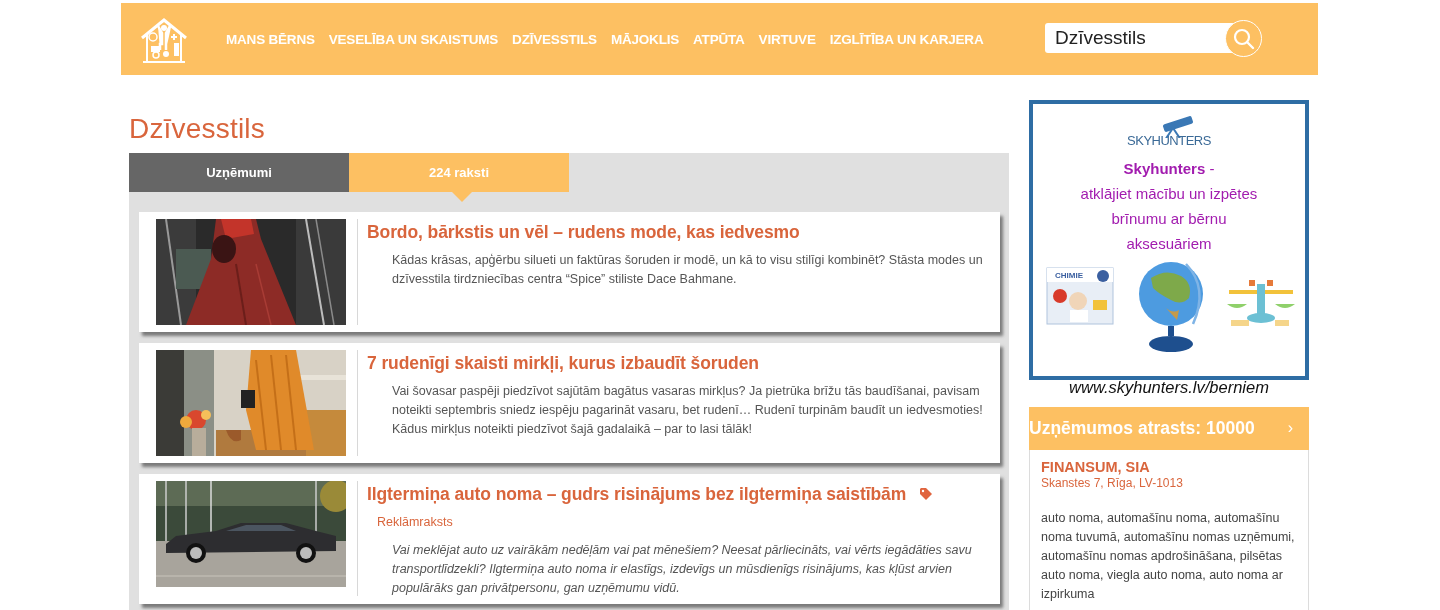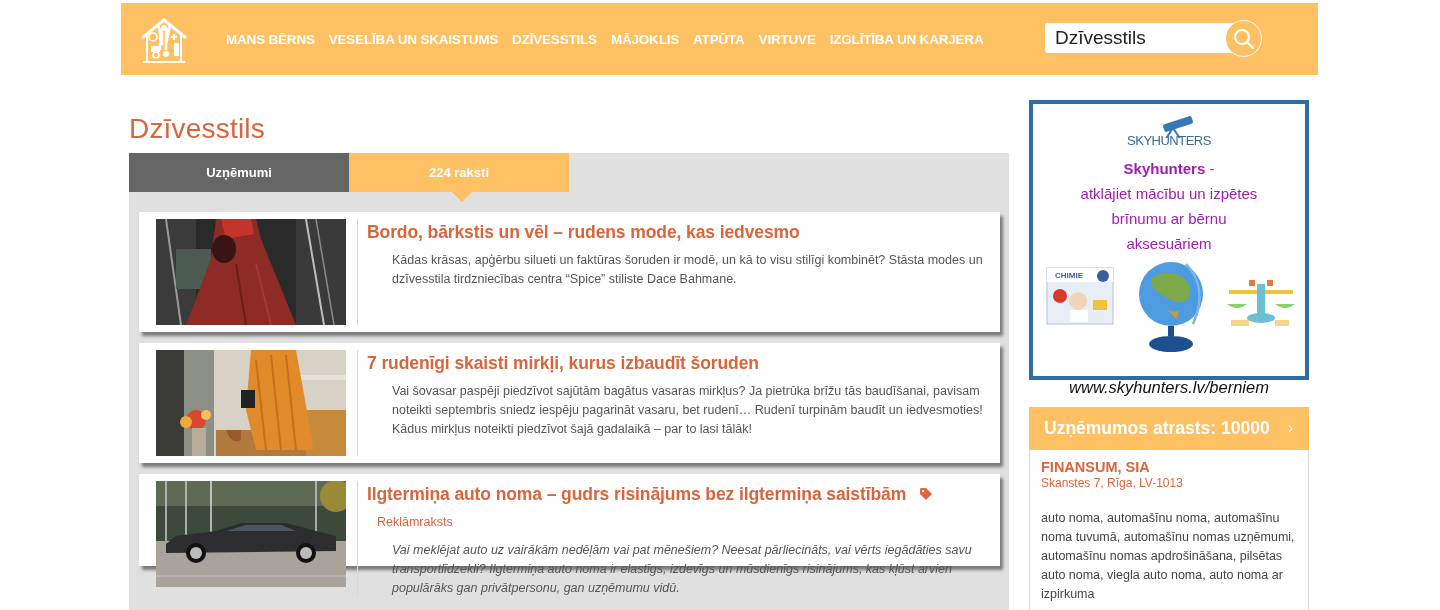--- a/index.html
+++ b/index.html
@@ -75,21 +75,21 @@
     .ad-images { position: relative; height: 100px; margin-top: 2px; }
     .ad-url { font-size: 16.5px; color: #111; font-style: italic; margin-top: 20px; }
 
     
     .companies-widget {
       position: absolute; left: 1029px; top: 407px; width: 280px; height: 210px;
       border: 1px solid #dcdcdc; background: #fff;
     }
     .cw-header {
       height: 43px; background: #fdc062; color: #fff; font-weight: bold; font-size: 17.5px;
-      display: flex; align-items: center; padding-left: 15px; position: relative; cursor: pointer; margin: -1px -1px 0 -1px;
+      display: flex; align-items: center; position: relative; cursor: pointer; margin: -1px -1px 0 -1px;
     }
     .cw-chevron { position: absolute; right: 16px; top: 12px; font-size: 16px; color: #fff; font-weight: normal; }
     .cw-name { margin: 9px 0 0 11px; font-weight: bold; font-size: 14.5px; color: #d9653c; cursor: pointer; }
     .cw-addr { margin: 1px 0 0 11px; font-size: 12px; color: #d9653c; }
     .cw-keywords { margin: 19px 10px 0 11px; font-size: 12.5px; line-height: 19px; color: #444; }
   </style>
 </head>
 <body>
 
 <div class="header">
@@ -177,21 +177,21 @@
         <circle cx="50" cy="65" r="5" fill="#f5c05a"></circle>
         <rect x="36" y="78" width="14" height="28" fill="#b8ad9b"></rect>
         <path d="M70 80 Q75 95 85 90 L85 80 Z" fill="#9b5a2b"></path>
       </svg>
     </div>
     <div class="divider" style="height:106px;"></div>
     <div class="title">7 rudenīgi skaisti mirkļi, kurus izbaudīt šoruden</div>
     <div class="desc" style="top:39px;">Vai šovasar paspēji piedzīvot sajūtām bagātus vasaras mirkļus? Ja pietrūka brīžu tās baudīšanai, pavisam noteikti septembris sniedz iespēju pagarināt vasaru, bet rudenī… Rudenī turpinām baudīt un iedvesmoties! Kādus mirkļus noteikti piedzīvot šajā gadalaikā – par to lasi tālāk!</div>
   </div>
 
-  <div class="article" style="top:321px;height:92px;">
+  <div class="article" style="top:321px;height:130px;">
     <div class="thumb">
       <svg width="190" height="106" viewBox="0 0 190 106">
         <rect width="190" height="60" fill="#3b4a3a"></rect>
         <rect x="0" y="0" width="190" height="25" fill="#5d6b55"></rect>
         <rect x="0" y="60" width="190" height="46" fill="#a8a49c"></rect>
         <line x1="10" y1="0" x2="10" y2="60" stroke="#ccc" stroke-width="1.5"></line>
         <line x1="30" y1="0" x2="30" y2="60" stroke="#ccc" stroke-width="1.5"></line>
         <line x1="55" y1="0" x2="55" y2="60" stroke="#ddd" stroke-width="1.5"></line>
         <line x1="160" y1="0" x2="160" y2="60" stroke="#ccc" stroke-width="1.5"></line>
         <circle cx="180" cy="15" r="16" fill="#9a8a38"></circle>

